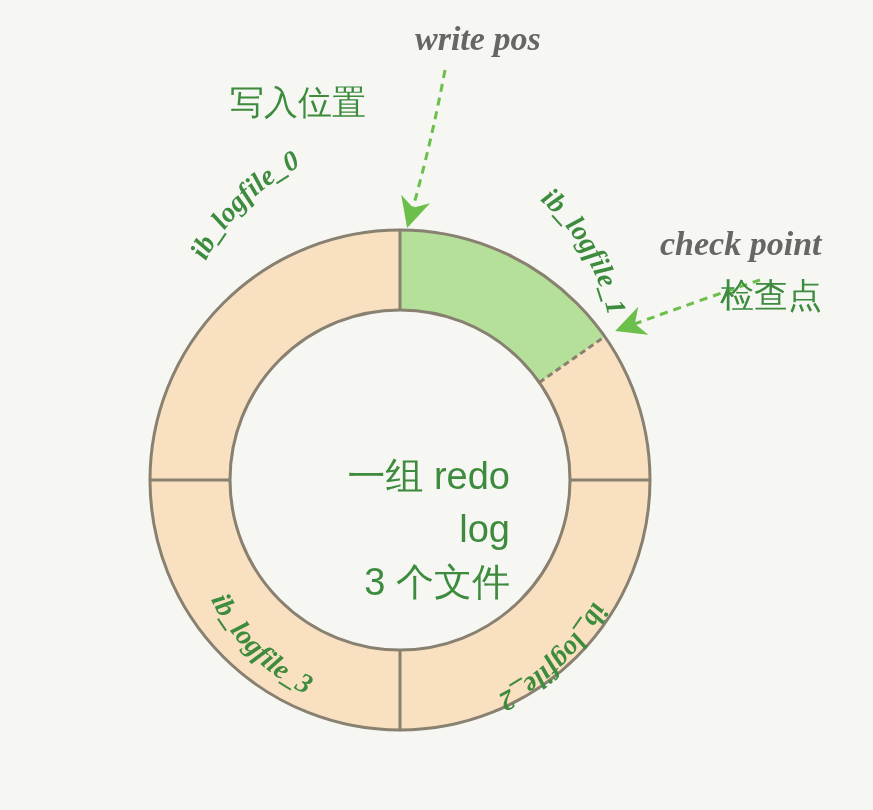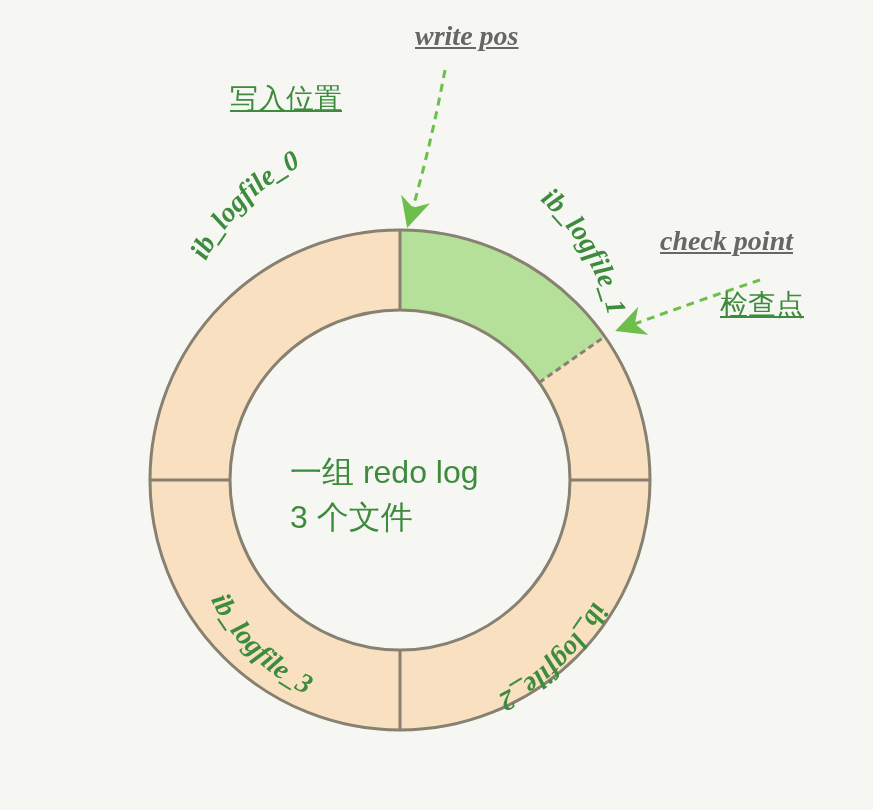--- a/index.html
+++ b/index.html
@@ -10,39 +10,38 @@
       position: relative;
       font-family: "Comic Sans MS", cursive, sans-serif;
     }
     .container {
       position: absolute;
       width: 100%;
       height: 100%;
     }
     .label {
       position: absolute;
-      font-size: 28px;
-      text-decoration: underline;
+      font-size: 34px;
     }
     .green-label {
       color: #3d8b3d;
       font-family: Arial, "Microsoft YaHei", sans-serif;
     }
     .hand-label {
       color: #666;
       font-style: italic;
       font-weight: bold;
       font-family: "Comic Sans MS", cursive;
     }
     .center-text {
       position: absolute;
-      text-align: left;
+      text-align: right;
       color: #3d8b3d;
       font-family: Arial, "Microsoft YaHei", sans-serif;
-      font-size: 32px;
+      font-size: 38px;
       line-height: 1.4;
     }
   </style>
 </head>
 <body>
 
 <div class="container">
 
   <svg width="873" height="810" viewBox="0 0 873 810">
     <defs>
@@ -93,20 +92,20 @@
     <path d="M 445 70 Q 430 150 408 225" fill="none" stroke="#6bbf4a" stroke-width="3" stroke-dasharray="8 6" marker-end="url(#arrowhead)"></path>
 
     <path d="M 760 280 Q 700 300 618 330" fill="none" stroke="#6bbf4a" stroke-width="3" stroke-dasharray="8 6" marker-end="url(#arrowhead)"></path>
   </svg>
 
   
   <div class="label hand-label" style="left:415px; top:20px;">write pos</div>
   <div class="label green-label" style="left:230px; top:80px;">写入位置</div>
 
   <div class="label hand-label" style="left:660px; top:225px;">check point</div>
-  <div class="label green-label" style="left:720px; top:286px;">检查点</div>
+  <div class="label green-label" style="left:720px; top:273px;">检查点</div>
 
   <div class="center-text" style="left:290px; top:450px; width:220px;">
     <div>一组 redo log</div>
     <div>3 个文件</div>
   </div>
 
 </div>
 
 </body></html>

